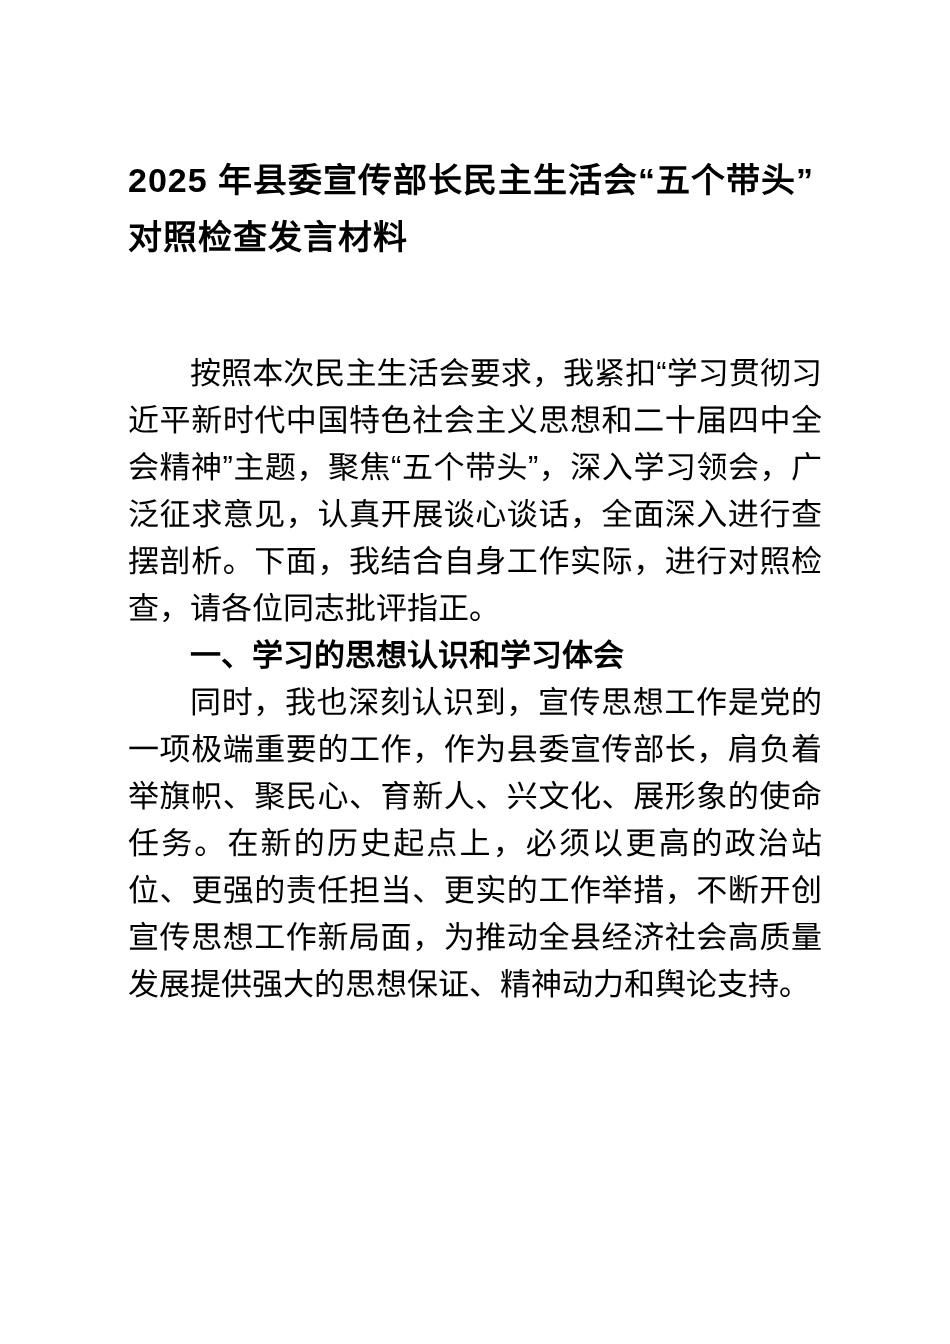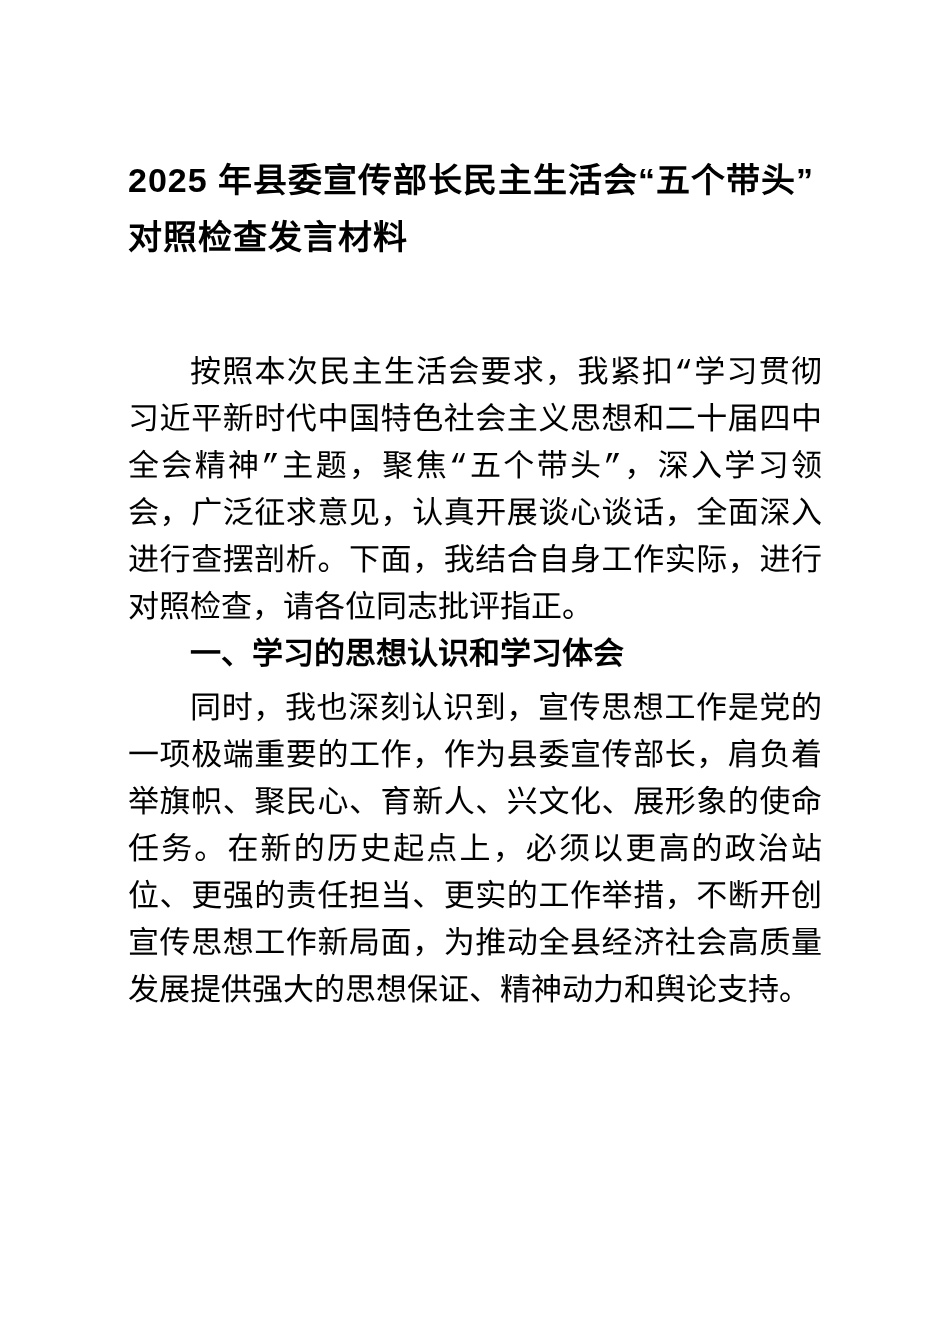--- a/index.html
+++ b/index.html
@@ -27,25 +27,24 @@
   }
   .doc-body {
     margin-top: 84px;
     font-size: 31px;
     line-height: 47px;
     text-align: justify;
     text-justify: inter-character;
   }
   .doc-body p {
     text-indent: 2em;
-    font-family: Liberation Mono, monospace;
-    margin-top: 7px;
+    font-family: Liberation Sans, sans-serif;
   }
   .section-heading {
-    font-family: Liberation Mono, monospace;
+    font-family: Liberation Serif, serif;
     font-weight: 700;
     font-size: 31px;
     line-height: 47px;
     text-indent: 2em;
     text-align: left;
   }
 </style>
 </head>
 <body>
 

